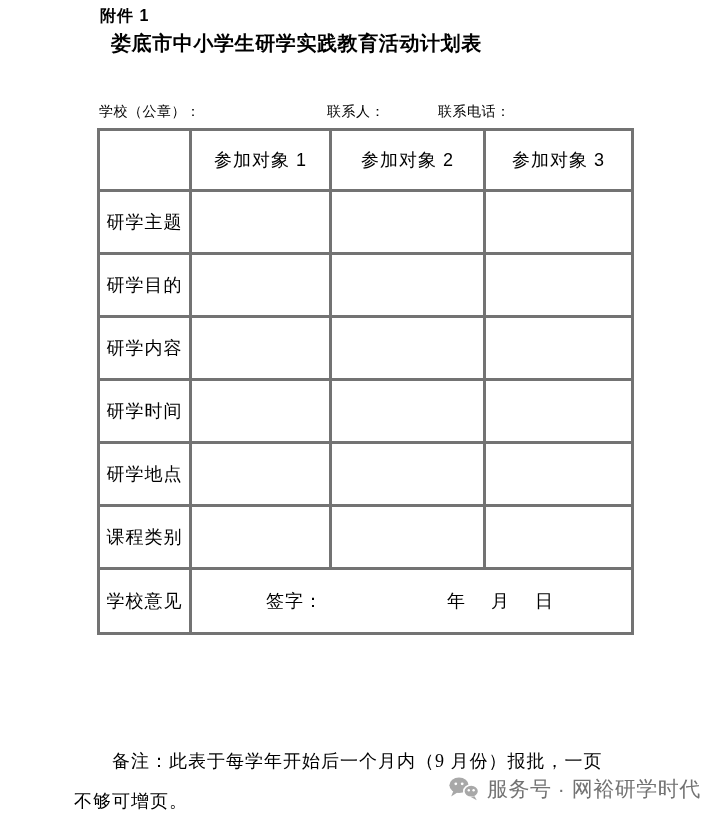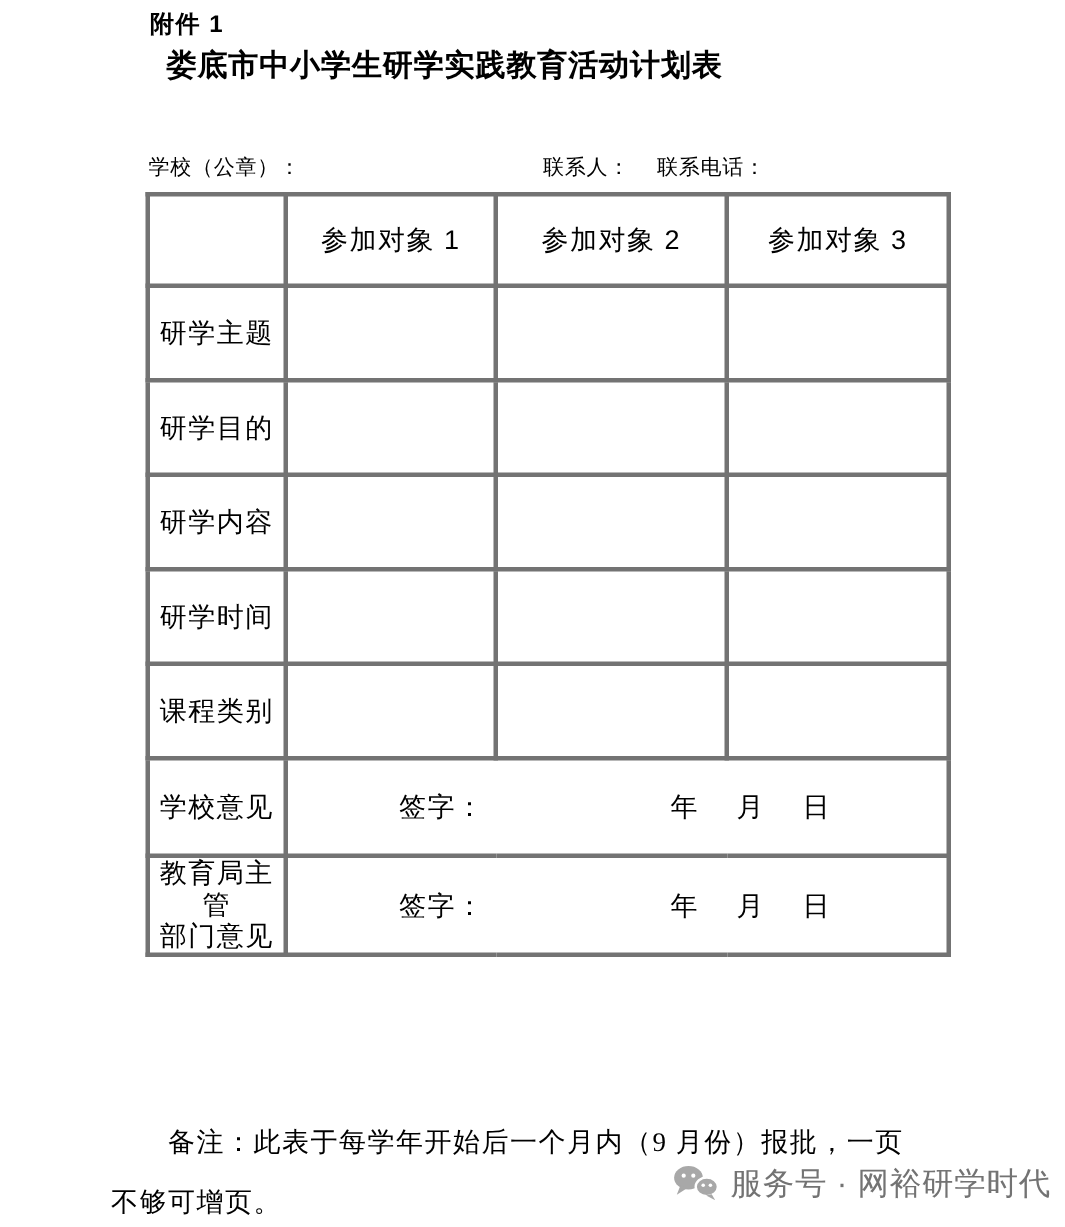--- a/index.html
+++ b/index.html
@@ -10,21 +10,21 @@
   .attachment{
     position:absolute;left:100px;top:6px;
     font-size:16px;font-weight:bold;letter-spacing:1px;
   }
   .doc-title{
     position:absolute;left:111px;top:30px;margin:0;
     font-size:20px;font-weight:bold;letter-spacing:0.6px;white-space:nowrap;
   }
   .info-label{position:absolute;top:103px;font-size:14px;letter-spacing:0.5px;white-space:nowrap;}
   .info-school{left:99px;}
-  .info-contact{left:327px;margin-left:35px;}
+  .info-contact{left:327px;}
   .info-phone{left:438px;text-align:right;}
 
   table.plan-table{
     position:absolute;left:97px;top:128px;
     border-collapse:collapse;table-layout:fixed;
   }
   .plan-table td{
     border:3px solid #737373;
     font-size:18px;letter-spacing:1px;
     text-align:center;vertical-align:middle;
@@ -108,35 +108,33 @@
         <td></td>
         <td></td>
       </tr>
       <tr class="r-data">
         <td class="label-cell">研学时间</td>
         <td></td>
         <td></td>
         <td></td>
       </tr>
       <tr class="r-data">
+        <td class="label-cell">研学地点</td>
+        <td></td>
+        <td></td>
+        <td></td>
+      </tr>
+      <tr class="r-data">
         <td class="label-cell">课程类别</td>
         <td></td>
         <td></td>
         <td></td>
       </tr>
       <tr class="r-sign1">
         <td class="label-cell">学校意见</td>
-        <td class="sign-cell" colspan="3">
-          <span class="sign-label">签字：</span>
-          <span class="date-label">年　月　日</span>
-        </td>
-      </tr>
-      <tr class="r-sign2">
-        <td class="label-cell">教育局主管
-部门意见</td>
         <td class="sign-cell" colspan="3">
           <span class="sign-label">签字：</span>
           <span class="date-label">年　月　日</span>
         </td>
       </tr>
     </tbody>
   </table>
 
   <div class="note">
     <div class="note-line1">备注：此表于每学年开始后一个月内（9 月份）报批，一页</div>

